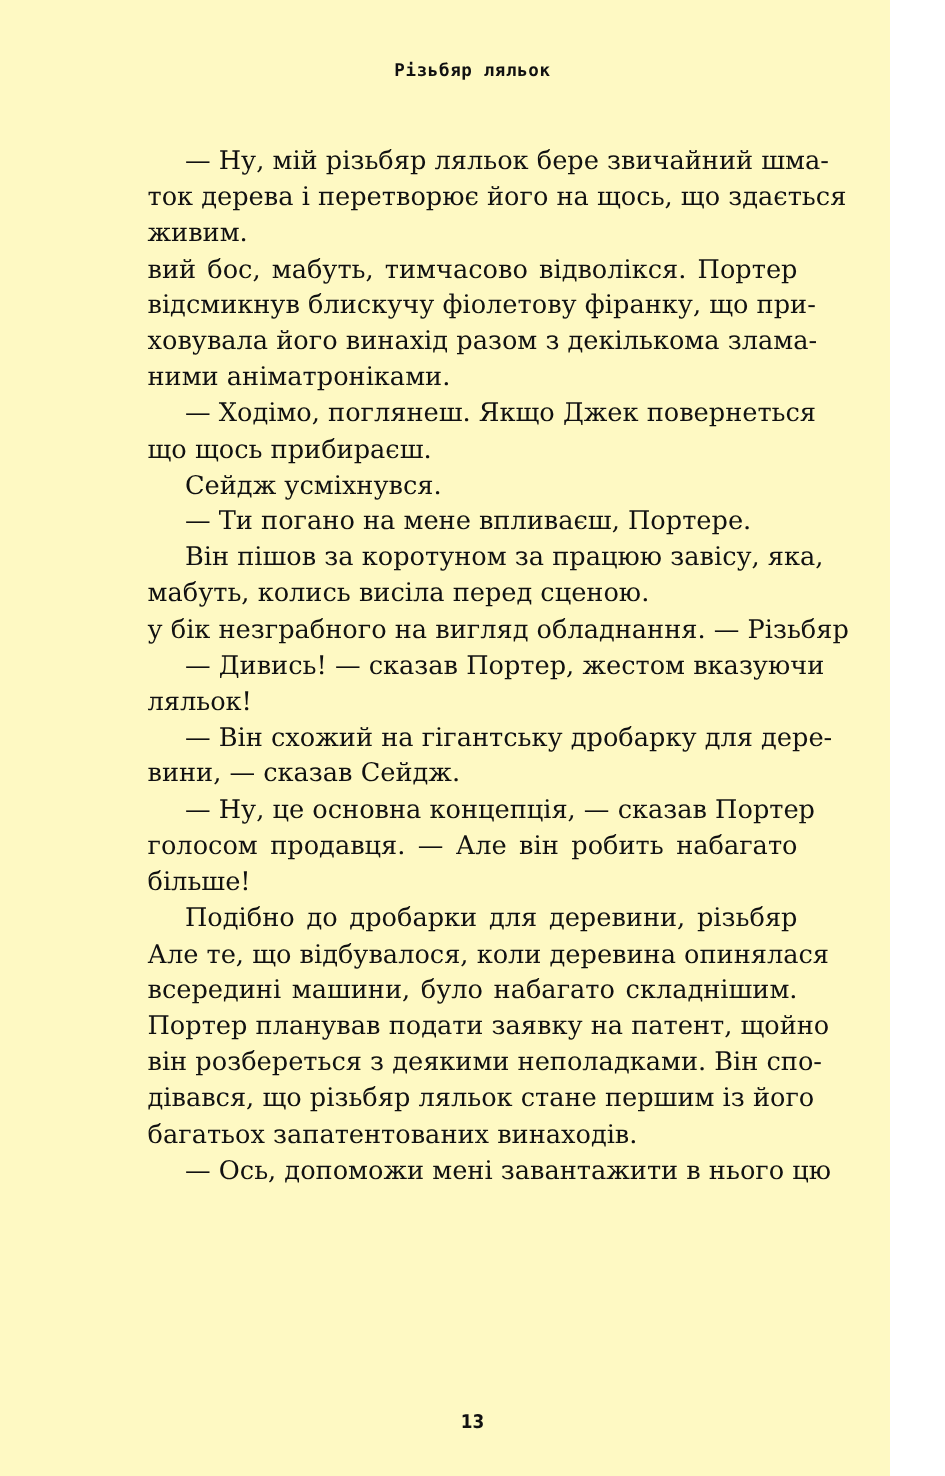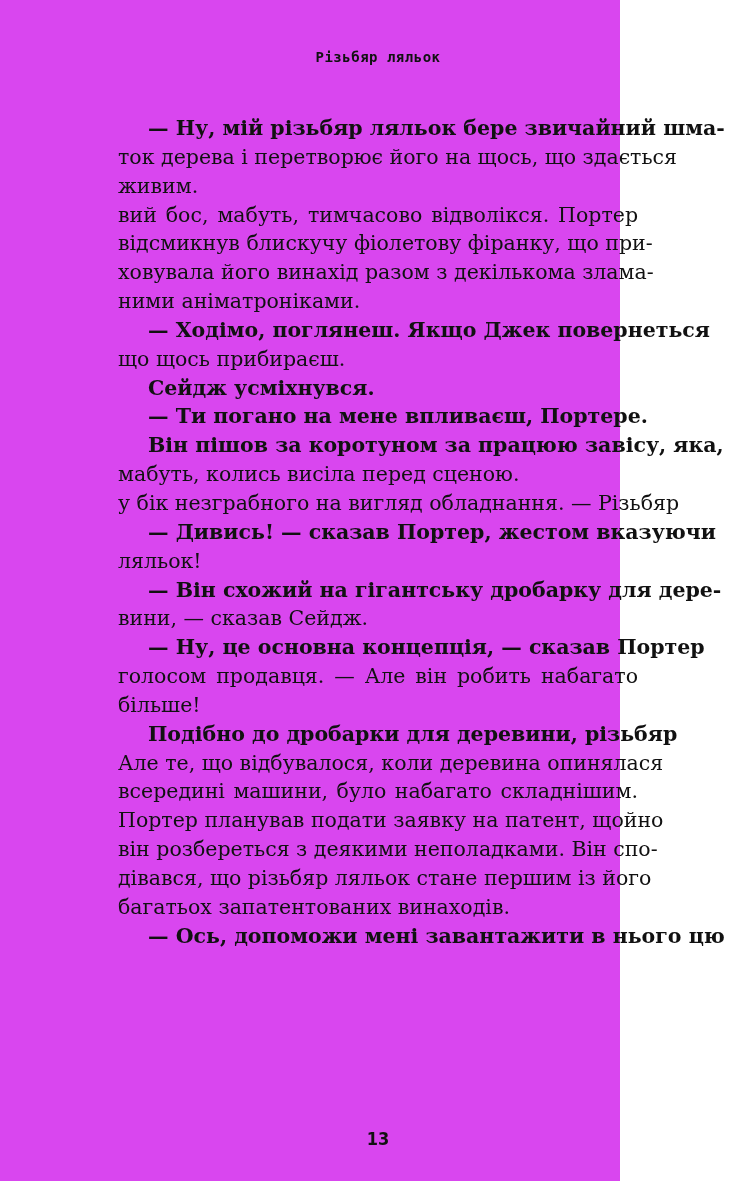--- a/index.html
+++ b/index.html
@@ -1,35 +1,35 @@
 <!DOCTYPE html>
 <html><head>
 <meta charset="utf-8">
 <style>
   html, body { margin: 0; padding: 0; background: #ffffff; }
   body { width: 756px; height: 1181px; position: relative; overflow: hidden; }
-  .page { position: absolute; left: 0; top: 0; width: 620px; height: 1181px; background: #d946ef; }
+  .page { position: absolute; left: 0; top: 0; width: 712px; height: 1181px; background: #fef9c3; }
   .running-head {
     position: absolute; top: 49px; left: 0; width: 756px; text-align: center;
     font-family: "DejaVu Sans Mono", monospace; font-weight: bold; font-size: 14px;
     letter-spacing: 0.5px; color: #111;
   }
   .body-text {
     position: absolute; left: 118px; top: 114px; width: 520px;
     font-family: "DejaVu Serif", serif; font-size: 20.5px; color: #111;
     line-height: 28.85px;
   }
   .line { display: block; height: 28.85px; white-space: nowrap; overflow: visible; }
   .line.j { text-align: justify; text-align-last: justify; }
   .line.l { text-align: left; }
-  .line.indent { padding-left: 30px; font-weight: bold; }
+  .line.indent { padding-left: 30px; }
   .folio {
     position: absolute; top: 1128px; left: 0; width: 756px; text-align: center;
     font-family: "DejaVu Sans Condensed", "DejaVu Sans", sans-serif; font-weight: bold;
-    font-size: 18px; color: #111;
+    font-size: 15px; color: #111;
   }
 </style>
 </head>
 <body>
 
 <div class="page">
   <div class="running-head">Різьбяр ляльок</div>
   <div class="body-text" id="body-text">
       <div class="line j indent">— Ну, мій різьбяр ляльок бере звичайний шма-</div>
       <div class="line j">ток дерева і перетворює його на щось, що здається</div>

